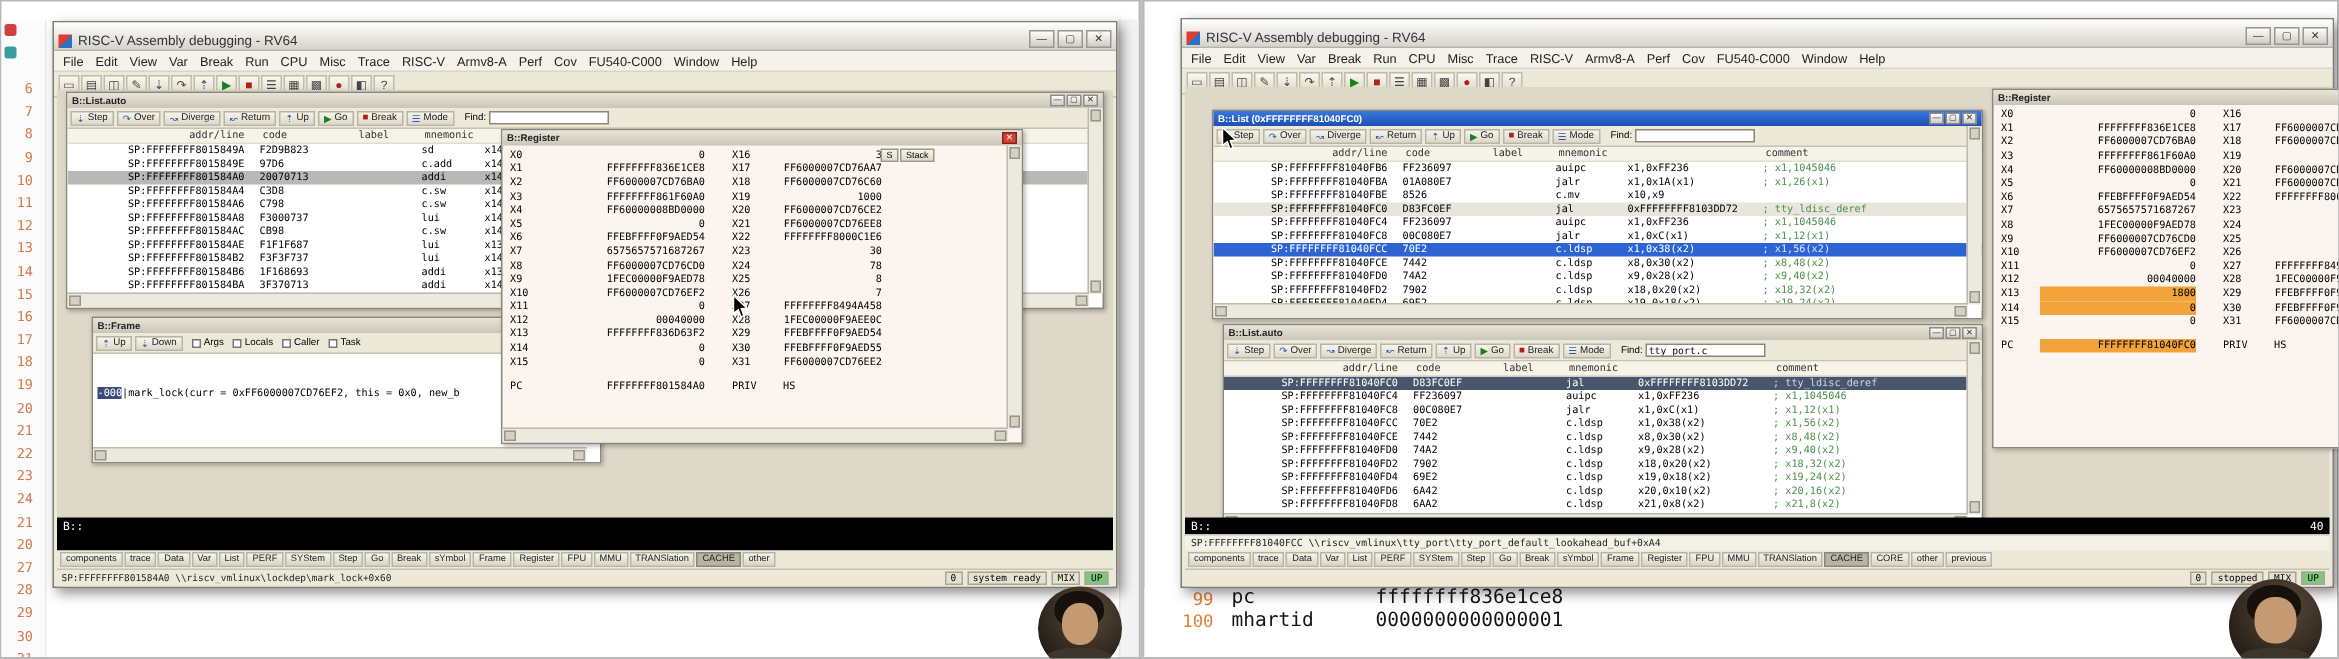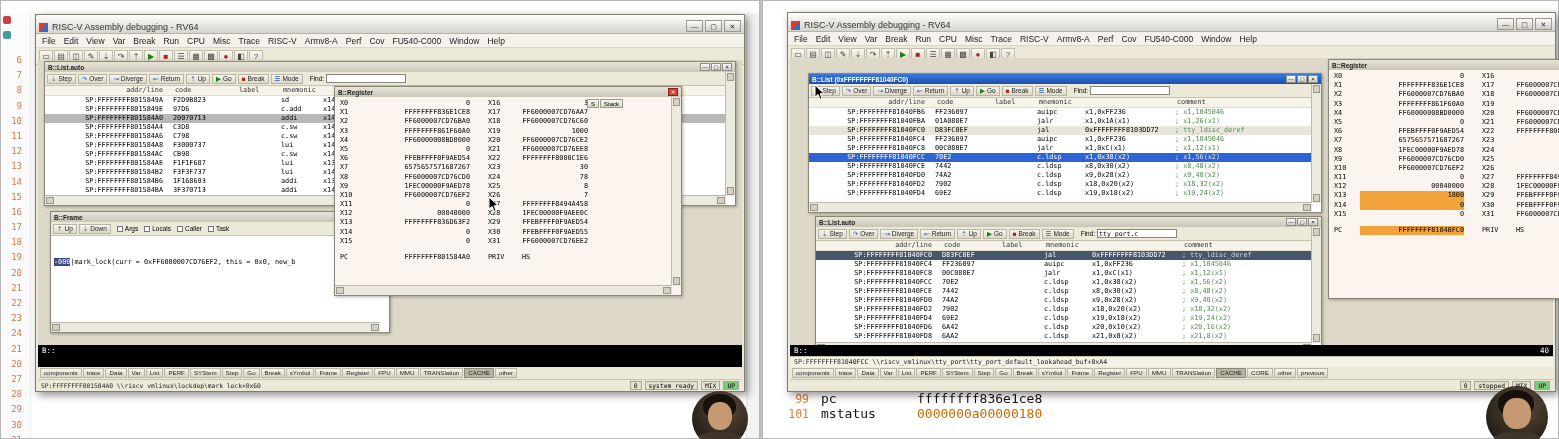--- a/index.html
+++ b/index.html
@@ -181,26 +181,26 @@
 
   <div class="notepad" style="left:762px;top:0;width:797px;height:439px">
     <div class="big-editor">
 
         <div class="brow">
           <span class="bnum">99</span>
           <span class="bname">pc</span>
           <span class="bval">ffffffff836e1ce8</span>
         </div>
 
-
         <div class="brow">
-          <span class="bnum">101</span>
-          <span class="bname">mstatus</span>
-          <span class="bval orange-text">0000000a00000180</span>
-        </div>
+          <span class="bnum">100</span>
+          <span class="bname">mhartid</span>
+          <span class="bval">0000000000000001</span>
+        </div>
+
       </div>
   </div>
 
   <div class="t32" style="left:35px;top:14px;width:710px;height:378px">
     <div class="t32-titlebar">
       <span class="app-icon"></span>
       <span>RISC-V Assembly debugging - RV64</span>
       <span class="winbtns">
         <span class="winbtn">—</span>
         <span class="winbtn">▢</span>
@@ -396,21 +396,21 @@
               <span class="c-code">3F370713</span>
               <span class="c-label"></span>
               <span class="c-mn">addi</span>
               <span class="c-op">x14</span>
             </div>
           </div>
         <div class="vscroll"></div>
         <div class="hscroll"></div>
       </div>
 
-      <div class="child" style="left:12px;top:151px;width:340px;height:122px">
+      <div class="child" style="left:23px;top:151px;width:340px;height:98px">
         <div class="child-titlebar">
           <span>B::Frame</span>
           <span class="child-btns">
             <span class="child-btn">—</span>
             <span class="child-btn">▢</span>
             <span class="child-btn">✕</span>
           </span>
         </div>
         <div class="list-toolbar">
           <div class="lt-group">
@@ -767,20 +767,28 @@
 
             <div class="lrow cols-r">
               <span class="c-addr">SP:FFFFFFFF81040FBA</span>
               <span class="c-code">01A080E7</span>
               <span class="c-label"></span>
               <span class="c-mn">jalr</span>
               <span class="c-op">x1,0x1A(x1)</span>
               <span class="c-cmt">; x1,26(x1)</span>
             </div>
 
+            <div class="lrow cols-r">
+              <span class="c-addr">SP:FFFFFFFF81040FBE</span>
+              <span class="c-code">8526</span>
+              <span class="c-label"></span>
+              <span class="c-mn">c.mv</span>
+              <span class="c-op">x10,x9</span>
+              <span class="c-cmt"></span>
+            </div>
 
             <div class="lrow cols-r hl-pale">
               <span class="c-addr">SP:FFFFFFFF81040FC0</span>
               <span class="c-code">D83FC0EF</span>
               <span class="c-label"></span>
               <span class="c-mn">jal</span>
               <span class="c-op">0xFFFFFFFF8103DD72</span>
               <span class="c-cmt">; tty_ldisc_deref</span>
             </div>
 

